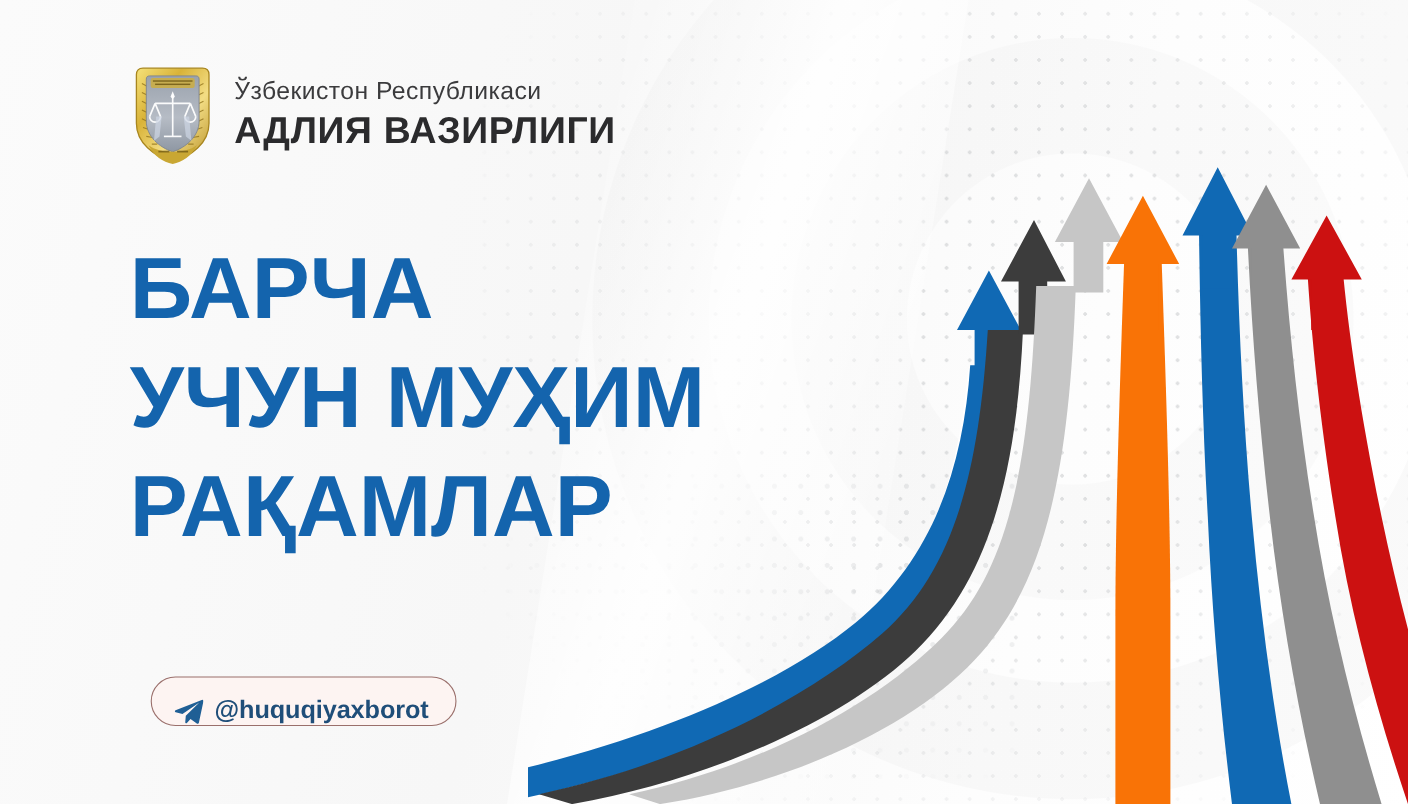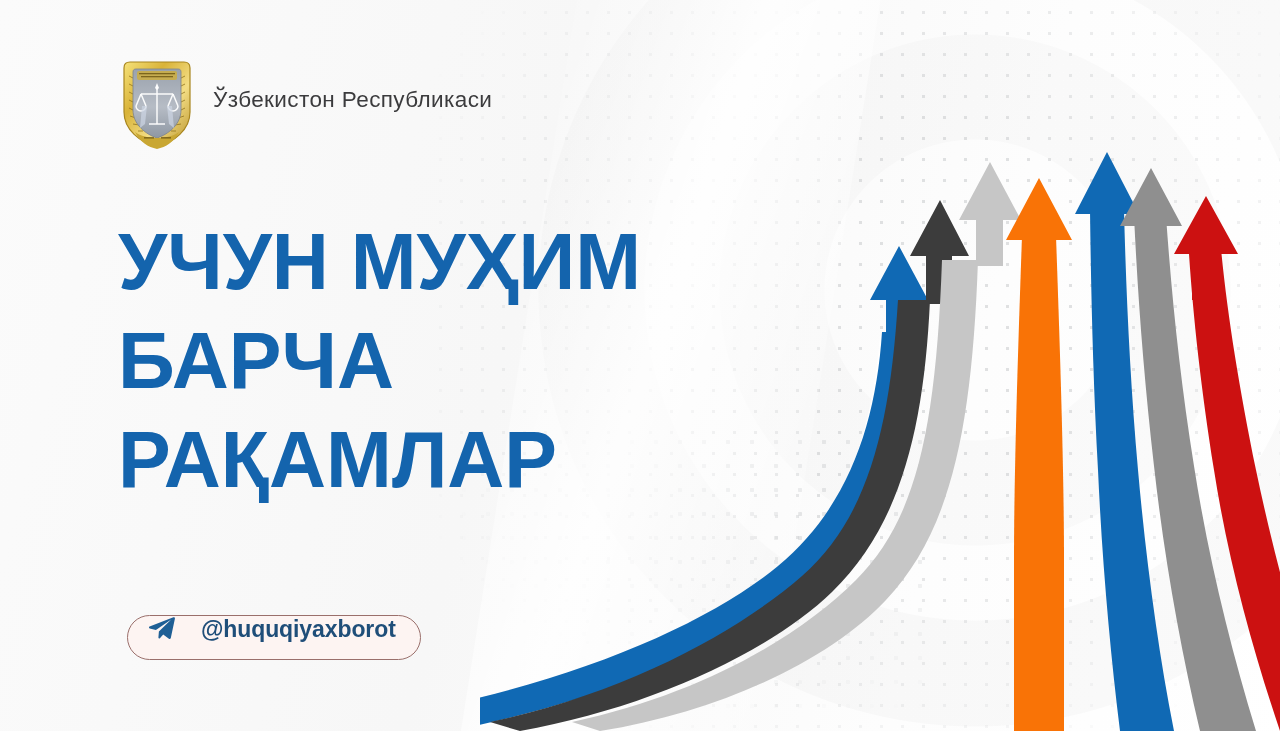--- a/index.html
+++ b/index.html
@@ -120,26 +120,26 @@
     line-height: 1.0;
     letter-spacing: 0px;
     text-transform: uppercase;
   }
   .headline div { white-space: nowrap; margin-bottom: 20px; }
   .headline div:last-child { margin-bottom: 12px; }
 
   
   .tg-pill {
     position: absolute;
-    left: 127px;
+    left: 137px;
     top: 615px;
     height: 45px;
     display: inline-flex;
-    align-items: flex-start;
-    gap: 26px;
+    align-items: flex-end;
+    gap: 10px;
     padding: 0 24px 0 20px;
     border: 1.6px solid #9a6f6b;
     border-radius: 999px;
     background: #fdf4f2;
     box-sizing: border-box;
   }
   .tg-icon { width: 27px; height: 24px; flex: none; }
   .tg-icon svg { display: block; width: 100%; height: 100%; }
   .tg-handle {
     font-size: 23px;
@@ -252,26 +252,27 @@
 
         <path d="M17 74 C28 82 50 82 61 74 C56 84 48 89 39 91 C30 89 22 84 17 74 Z" fill="#c9a733"></path>
         <g fill="#6b5512" opacity=".75">
           <rect x="26" y="79" width="10" height="1.6"></rect>
           <rect x="43" y="79" width="10" height="1.6"></rect>
         </g>
       </svg>
     </div>
     <div class="brand-text">
       <span class="brand-line1">Ўзбекистон Республикаси</span>
+      <span class="brand-line2">АДЛИЯ ВАЗИРЛИГИ</span>
     </div>
   </div>
 
   <div class="headline">
+    <div>БАРЧА</div>
     <div>УЧУН МУҲИМ</div>
-    <div>БАРЧА</div>
     <div>РАҚАМЛАР</div>
   </div>
 
   <div class="tg-pill">
     <span class="tg-icon">
       <svg viewBox="0 0 27 24" xmlns="http://www.w3.org/2000/svg">
         <path d="M25.4 1.3 L1.6 10.6 C0.7 10.9 0.8 12.2 1.7 12.4 L7.9 14.1 L23.2 3.6 L10.9 15.6 L10.4 21.6 C10.4 22.4 11.4 22.8 11.9 22.2 L15.2 18.6 L20.9 22.8 C21.6 23.3 22.6 22.9 22.8 22.1 L26.9 2.8 C27.1 1.7 26.4 0.9 25.4 1.3 Z" fill="#1f5f95"></path>
       </svg>
     </span>
     <span class="tg-handle">@huquqiyaxborot</span>

